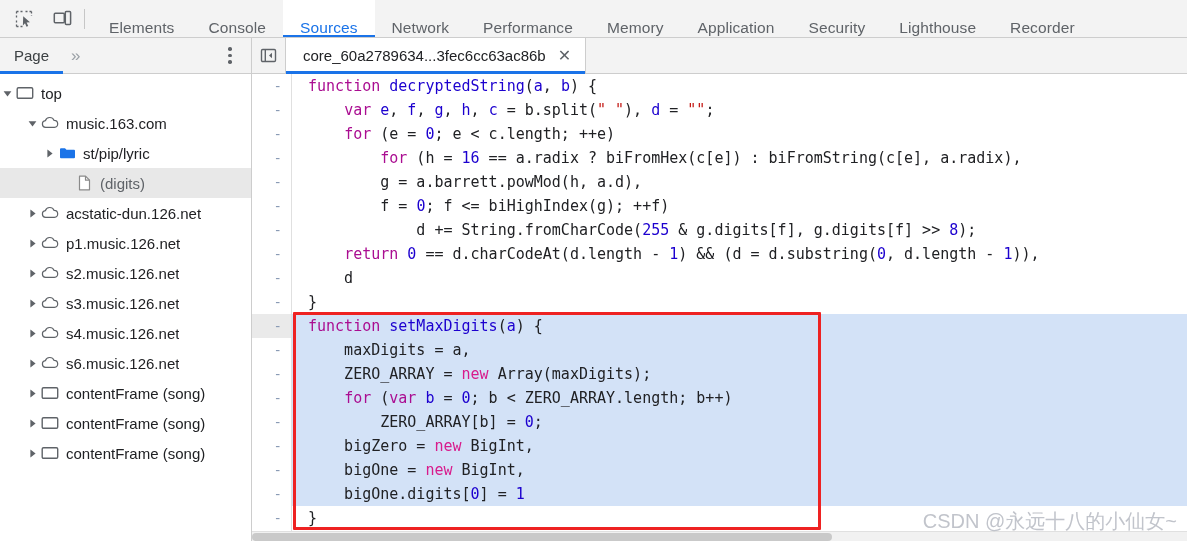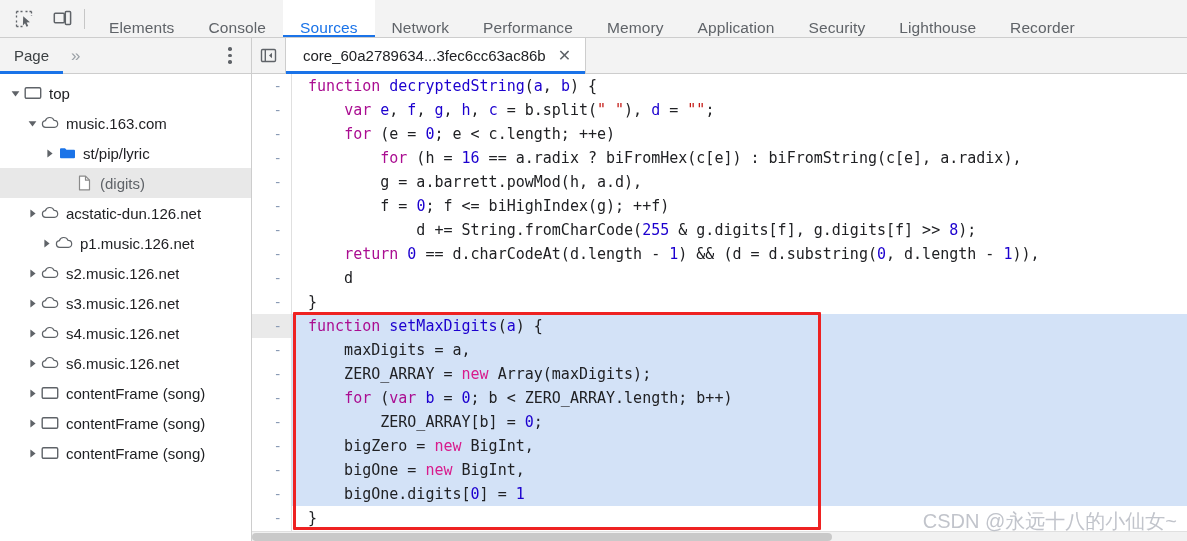--- a/index.html
+++ b/index.html
@@ -430,21 +430,21 @@
         </div>
         <div class="nav-more">»</div>
         <div class="nav-spacer"></div>
         <div class="nav-kebab">
           <i></i>
             <i></i>
             <i></i>
         </div>
       </div>
       <div class="tree" id="file-tree">
-          <div class="tree-row" style="padding-left: 8px;">
+          <div class="tree-row" style="">
             <span class="twisty">
               <svg width="9" height="9" viewBox="0 0 9 9">
                 <path d="M0.6 2.2 L8.4 2.2 L4.5 7.4 Z" fill="#5f6368"></path>
               </svg>
             </span>
             <span class="tree-icon">
               <svg width="18" height="14" viewBox="0 0 18 14">
                 <rect x="1.2" y="1.7" width="15.5" height="10.6" rx="1.3" fill="none" stroke="#5f6368" stroke-width="1.4"></rect>
               </svg>
             </span>
@@ -496,21 +496,21 @@
                 <path d="M2.4 0.6 L2.4 8.4 L7.6 4.5 Z" fill="#5f6368"></path>
               </svg>
             </span>
             <span class="tree-icon">
               <svg width="18" height="14" viewBox="0 0 18 14">
                 <path d="M4.6 11.3a3.3 3.3 0 0 1-.25-6.58A4.6 4.6 0 0 1 13 4.35a2.9 2.9 0 0 1 .4 6.95z" fill="none" stroke="#5f6368" stroke-width="1.2"></path>
               </svg>
             </span>
             <span class="tree-label">acstatic-dun.126.net</span>
           </div>
-          <div class="tree-row" style="padding-left: 39px;">
+          <div class="tree-row" style="padding-left: 25px;">
             <span class="twisty">
               <svg width="9" height="9" viewBox="0 0 9 9">
                 <path d="M2.4 0.6 L2.4 8.4 L7.6 4.5 Z" fill="#5f6368"></path>
               </svg>
             </span>
             <span class="tree-icon">
               <svg width="18" height="14" viewBox="0 0 18 14">
                 <path d="M4.6 11.3a3.3 3.3 0 0 1-.25-6.58A4.6 4.6 0 0 1 13 4.35a2.9 2.9 0 0 1 .4 6.95z" fill="none" stroke="#5f6368" stroke-width="1.2"></path>
               </svg>
             </span>

